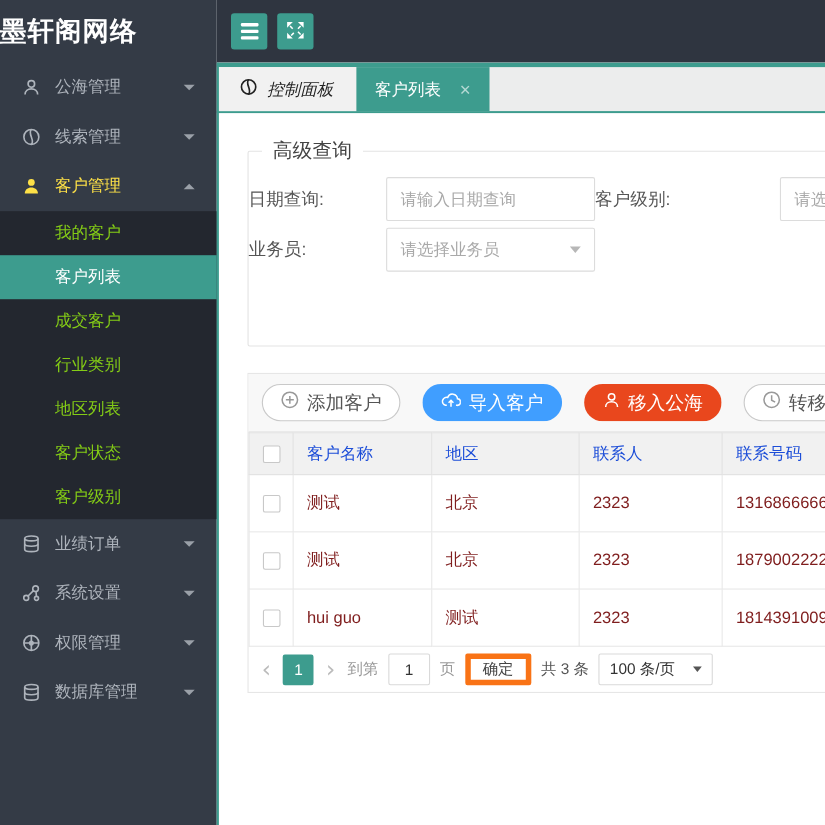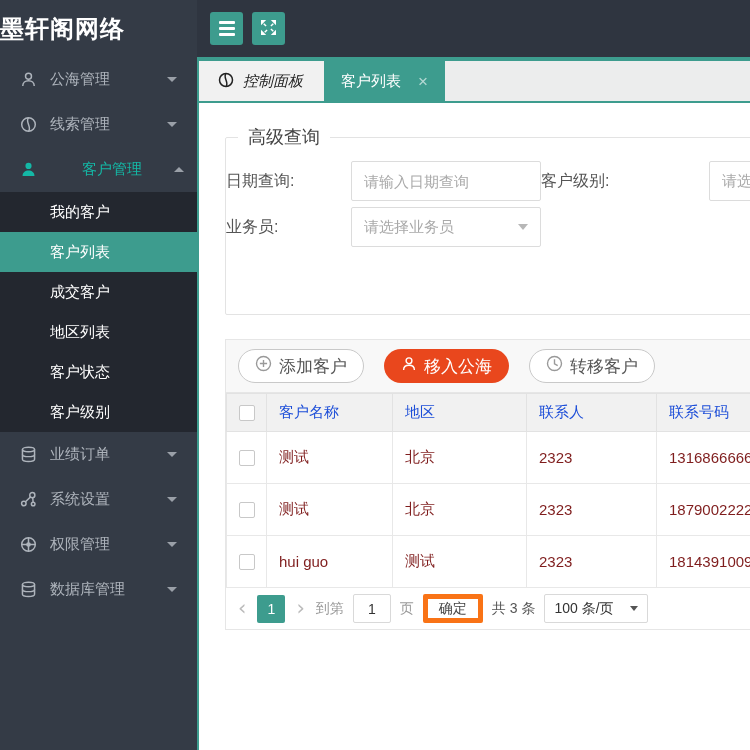--- a/index.html
+++ b/index.html
@@ -6,28 +6,28 @@
   html,body { width:750px; height:750px; overflow:hidden; background:#fff;
     font-family:"Liberation Sans","DejaVu Sans",sans-serif; }
   .app { position:relative; display:flex; width:750px; height:750px; }
 
   
   .sidebar { width:197px; flex-shrink:0; background:#343B46; position:relative; z-index:2; }
   .logo { height:57px; line-height:57px; color:#fff; font-size:24px;
     font-weight:bold; letter-spacing:1px; white-space:nowrap; }
   .nav-item { height:45px; display:flex; align-items:center; padding:0 20px;
     color:#AEB4BC; font-size:15px; cursor:pointer; }
-  .nav-item.parent-active { color:#14b8a6;gap:32px; }
+  .nav-item.parent-active { color:#fde047; }
   .nav-icon { width:17px; height:17px; margin-right:13px; display:flex; align-items:center; justify-content:center; }
   .nav-lbl { flex:1; white-space:nowrap; }
   .chev { width:0; height:0; border-left:5px solid transparent; border-right:5px solid transparent; }
   .chev.down { border-top:5px solid #9AA0A8; }
   .chev.up   { border-bottom:5px solid #9AA0A8; }
   .submenu { background:#23272F; }
-  .sub-item { height:40px; line-height:40px; padding-left:50px; color:#ffffff;
+  .sub-item { height:40px; line-height:40px; padding-left:50px; color:#84cc16;
     font-size:15px; cursor:pointer; white-space:nowrap; }
   .sub-item.active { background:#3D9C8E; color:#fff; }
   .teal-divider { position:absolute; left:197px; top:57px; bottom:0; width:2px;
     background:#3D9C8E; z-index:5; }
 
   
   .main { flex:1; min-width:0; display:flex; flex-direction:column; }
   .topbar { height:57px; flex-shrink:0; background:#2F3540; display:flex; align-items:center;
     padding-left:13px; gap:9px; }
   .icon-btn { width:33px; height:33px; background:#3D9C8E; border:none; border-radius:3px;
@@ -137,20 +137,21 @@
           </svg>
       </span>
       <span class="nav-lbl">客户管理</span>
       <span class="chev up"></span>
     </div>
 
     <div class="submenu">
       <div class="sub-item">我的客户</div>
       <div class="sub-item active">客户列表</div>
       <div class="sub-item">成交客户</div>
+      <div class="sub-item">行业类别</div>
       <div class="sub-item">地区列表</div>
       <div class="sub-item">客户状态</div>
       <div class="sub-item">客户级别</div>
     </div>
 
     <div class="nav-item">
       <span class="nav-icon">
         <svg width="17" height="17" viewBox="0 0 16 16" fill="none" stroke="currentColor" stroke-width="1.4">
           <ellipse cx="8" cy="3.3" rx="5.7" ry="2.1"></ellipse>
           <path d="M2.3 3.3v9.2c0 1.2 2.6 2.1 5.7 2.1s5.7-.9 5.7-2.1V3.3"></path>
@@ -264,20 +265,29 @@
 
         <div class="toolbar">
           <button class="pill default">
             <span>
               <svg width="17" height="17" viewBox="0 0 16 16" fill="none" stroke="#999" stroke-width="1.3">
                 <circle cx="8" cy="8" r="6.6"></circle>
                   <path d="M8 4.6v6.8 M4.6 8h6.8"></path>
                 </svg>
             </span>
             <span>添加客户</span>
+          </button>
+          <button class="pill primary">
+            <span>
+              <svg width="18" height="16" viewBox="0 0 18 16" fill="none" stroke="#fff" stroke-width="1.4">
+                <path d="M13.5 12.5h1a3 3 0 0 0 .4-6A4.6 4.6 0 0 0 6 5.3 3.5 3.5 0 0 0 4 12.5h1.2"></path>
+                <path d="M9 13.8V8.2 M6.8 10.2 9 8l2.2 2.2"></path>
+                </svg>
+            </span>
+            <span>导入客户</span>
           </button>
           <button class="pill danger">
             <span>
               <svg width="16" height="16" viewBox="0 0 16 16" fill="none" stroke="#fff" stroke-width="1.4">
                 <circle cx="8" cy="4.8" r="2.9"></circle>
                   <path d="M2.6 14c0-3 2.4-4.7 5.4-4.7s5.4 1.7 5.4 4.7"></path>
                 </svg>
             </span>
             <span>移入公海</span>
           </button>

